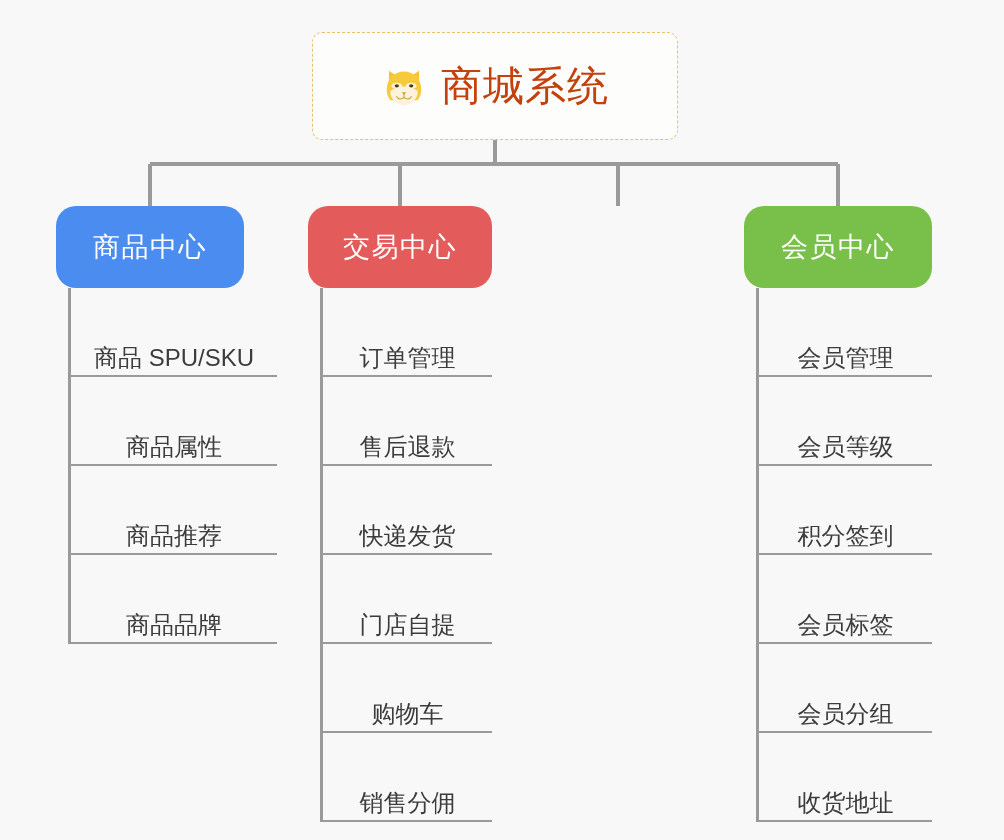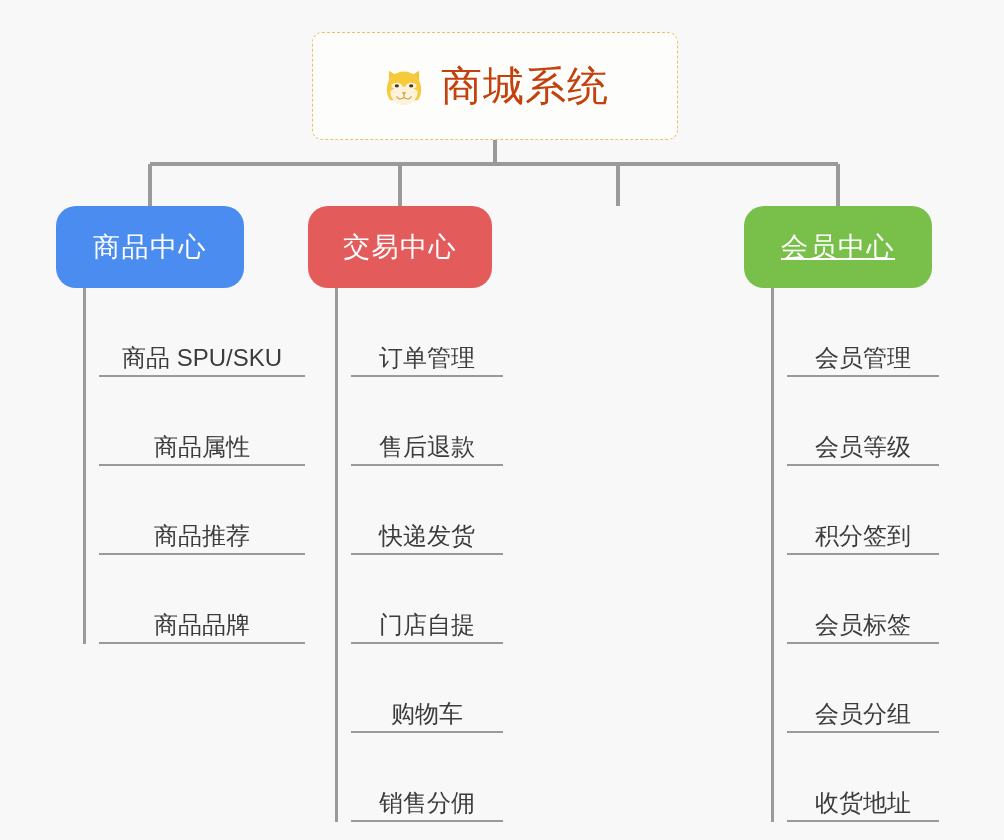--- a/index.html
+++ b/index.html
@@ -79,22 +79,22 @@
     justify-content: center;
     color: #ffffff;
     font-size: 27px;
     letter-spacing: 1.5px;
     font-weight: 400;
     white-space: nowrap;
   }
 
   .branch-items {
     position: relative;
-    margin-left: 27px;
-    padding-left: 13px;
+    margin-left: 12px;
+    padding-left: 0;
     border-left: 3px solid #14b8a6;
   }
   .leaf {
     position: relative;
     height: 89px;
     box-sizing: border-box;
     border-bottom: 2px solid #9a9a9a;
     display: flex;
     align-items: flex-end;
     justify-content: center;
@@ -209,21 +209,21 @@
           <span class="leaf-label">购物车</span>
         </div>
       <div class="leaf" style="border-bottom-color: rgb(154, 154, 154);">
           <span class="leaf-label">销售分佣</span>
         </div>
     </div>
   </div>
 
 
   <div class="branch" id="branch-3">
-    <div class="branch-header" style="background: rgb(121, 192, 74); text-decoration: underline;">
+    <div class="branch-header" style="background: rgb(121, 192, 74);">
       <span>会员中心</span>
     </div>
     <div class="branch-items" style="border-left-color: rgb(154, 154, 154);">
       <div class="leaf" style="border-bottom-color: rgb(154, 154, 154);">
           <span class="leaf-label">会员管理</span>
         </div>
       <div class="leaf" style="border-bottom-color: rgb(154, 154, 154);">
           <span class="leaf-label">会员等级</span>
         </div>
       <div class="leaf" style="border-bottom-color: rgb(154, 154, 154);">

